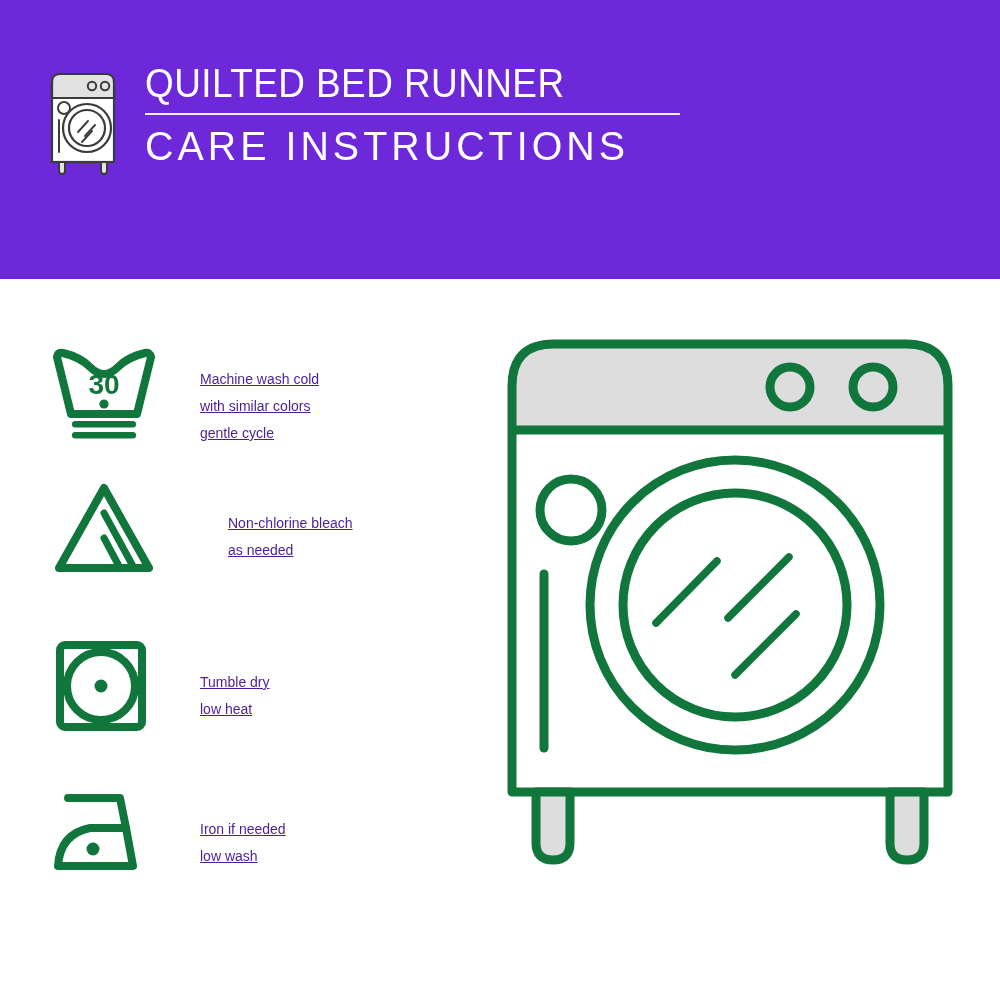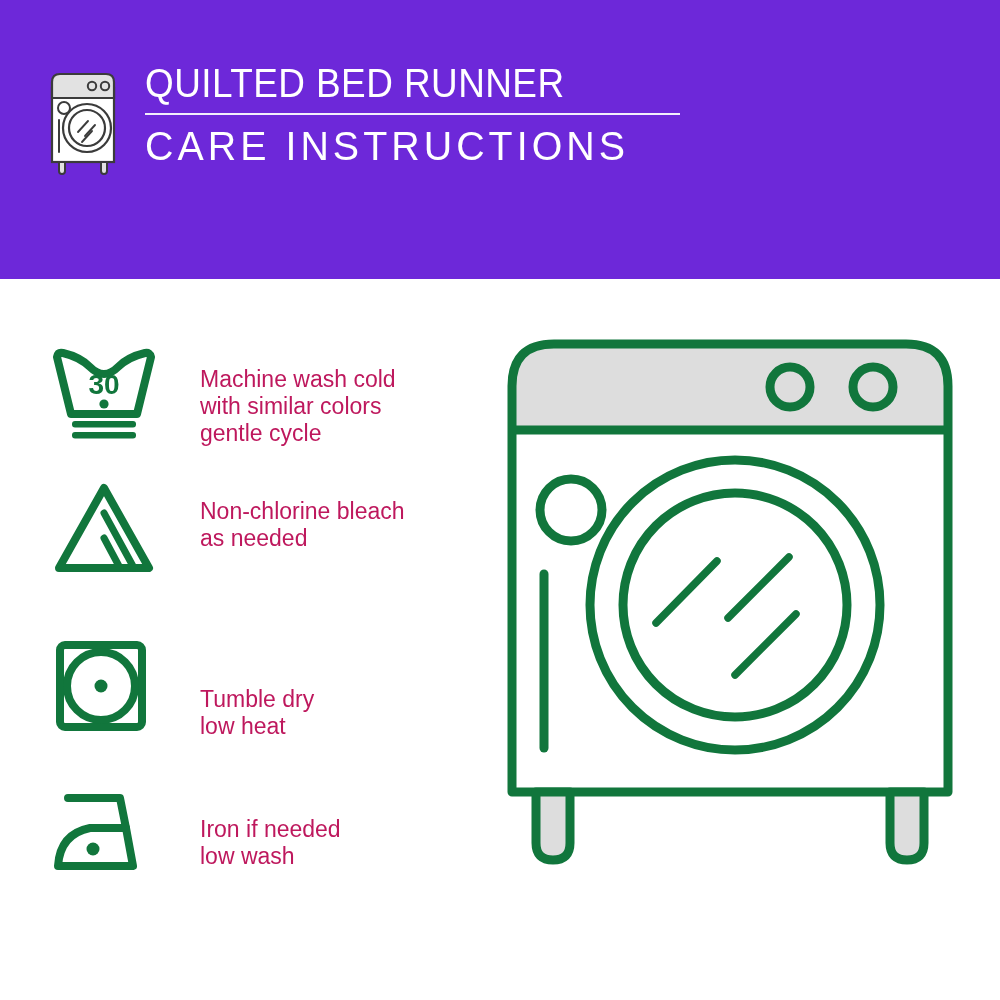--- a/index.html
+++ b/index.html
@@ -87,35 +87,36 @@
     width: 470px;
   }
   .care-symbol {
     position: absolute;
     left: 52px;
     top: 0;
   }
   .care-text {
     position: absolute;
     left: 200px;
-    color: #be185d;
-    font-size: 23px;
+    color: #4c1d95;
+    font-size: 14px;
     line-height: 27px;
     font-weight: 400;
     white-space: pre-line;
+    text-decoration: underline;
   }
 
   #row-wash   { top: 108px; }
   #row-bleach { top: 240px; }
   #row-dry    { top: 398px; }
   #row-iron   { top: 548px; }
 
   #row-wash   .care-text { top: 18px; }
-  #row-bleach .care-text { top: 18px; }
-  #row-dry    .care-text { top: 48px; }
+  #row-bleach .care-text { top: 30px; margin-left: 28px; }
+  #row-dry    .care-text { top: 31px; }
   #row-iron   .care-text { top: 28px; }
 
   
   #machine {
     position: absolute;
     left: 490px;
     top: 330px;
     width: 480px;
     height: 600px;
   }

